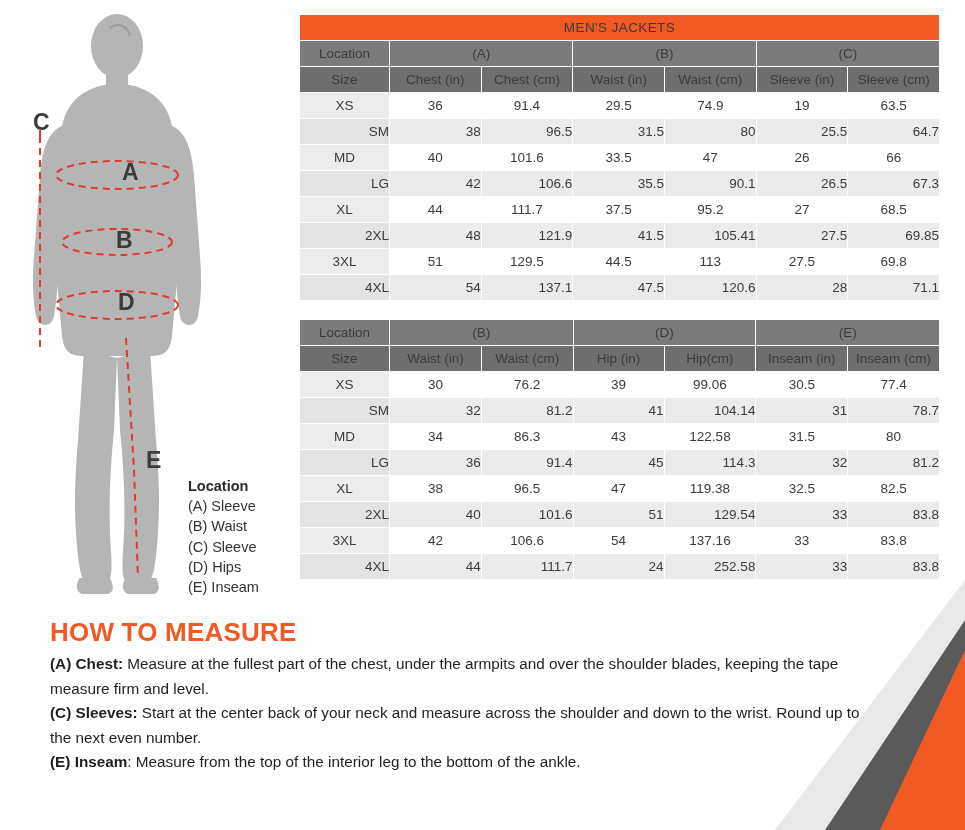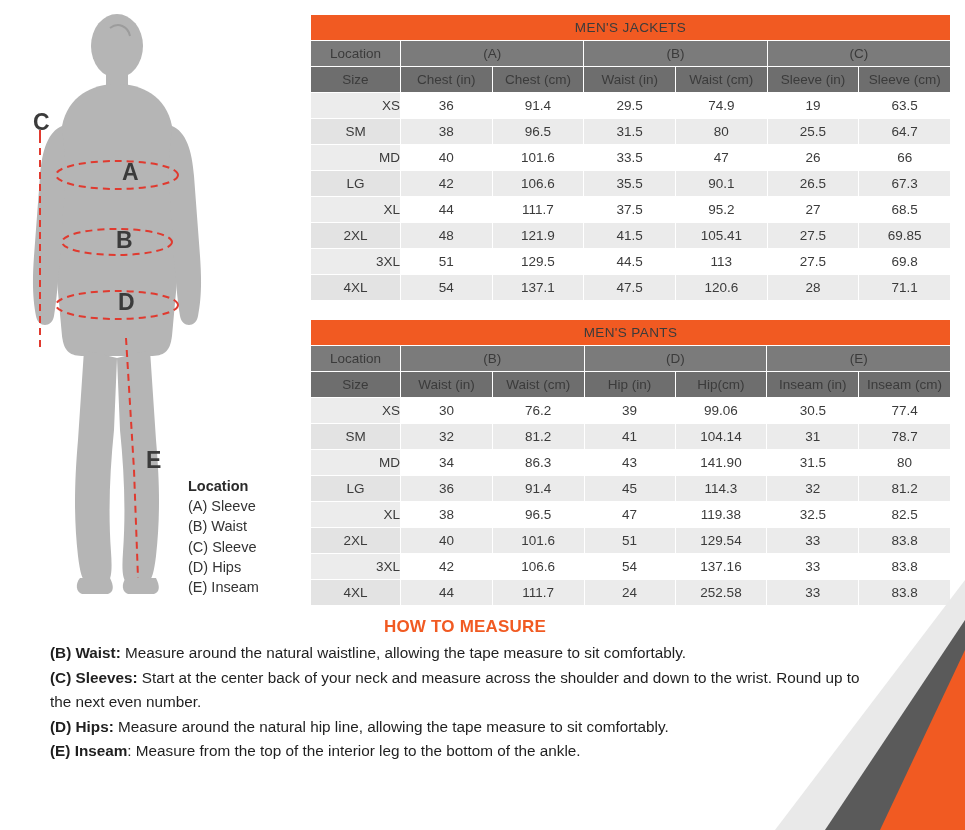--- a/index.html
+++ b/index.html
@@ -48,21 +48,21 @@
     line-height: 20.2px;
   }
   .legend .legend-title {
     font-weight: bold;
     color: #2b2b2b;
   }
 
   
   .table-wrap {
     position: absolute;
-    left: 310px;
+    left: 299px;
     width: 641px;
   }
   #jackets-table-wrap { top: 14px; }
   #pants-table-wrap { top: 319px; }
 
   table.size-table {
     border-collapse: collapse;
     width: 641px;
     table-layout: fixed;
   }
@@ -90,42 +90,41 @@
     font-size: 13.5px;
   }
   .hdr-grey-dark {
     background: #6e6e6e;
     color: #ffffff;
     font-weight: bold;
     font-size: 13.5px;
     margin-left: 27px;
   }
   tr.row-light td { background: #ffffff; }
-  tr.row-alt td { background: #ebebeb; }
+  tr.row-alt td { background: #ebebeb; text-align: right; }
   td.size-cell { background: #e3e3e3 !important; }
-  tr.row-light td.size-cell { background: #ececec !important; text-align: right; }
+  tr.row-light td.size-cell { background: #ececec !important; }
 
   
   col.c-size { width: 90px; }
   col.c-d { width: 91px; }
 
   
   .howto {
     position: absolute;
     left: 50px;
     top: 617px;
     width: 830px;
   }
   .howto h2 {
     margin: 0 0 4px 0;
     color: #f15a22;
-    font-size: 17px;
+    font-size: 26px;
     font-weight: bold;
     letter-spacing: .2px;
-    text-align: center;
   }
   .howto p {
     margin: 0;
     font-size: 15.3px;
     line-height: 24.5px;
     color: #1f1f1f;
   }
   .howto b { font-weight: bold; }
 </style>
 </head>
@@ -304,23 +303,20 @@
         <col class="c-size">
           <col>
           <col>
           <col class="c-d">
           <col>
           <col>
           <col>
       </colgroup>
       <tbody>
         <tr>
-          <td class="tbl-title" colspan="7">MEN'S PANTS</td>
-        </tr>
-        <tr>
           <td class="hdr-grey">Location</td>
           <td class="hdr-grey" colspan="2">(B)</td>
           <td class="hdr-grey" colspan="2">(D)</td>
           <td class="hdr-grey" colspan="2">(E)</td>
         </tr>
         <tr>
           <td class="hdr-grey-dark">Size</td>
           <td class="hdr-grey-dark">Waist (in)</td>
           <td class="hdr-grey-dark">Waist (cm)</td>
           <td class="hdr-grey-dark">Hip (in)</td>
@@ -345,21 +341,21 @@
           <td>41</td>
           <td>104.14</td>
           <td>31</td>
           <td>78.7</td>
         </tr>
         <tr class="row-light">
           <td class="size-cell">MD</td>
           <td>34</td>
           <td>86.3</td>
           <td>43</td>
-          <td>141.90</td>
+          <td>122.58</td>
           <td>31.5</td>
           <td>80</td>
         </tr>
         <tr class="row-alt">
           <td class="size-cell">LG</td>
           <td>36</td>
           <td>91.4</td>
           <td>45</td>
           <td>114.3</td>
           <td>32</td>
@@ -400,23 +396,22 @@
           <td>252.58</td>
           <td>33</td>
           <td>83.8</td>
         </tr>
       </tbody>
     </table>
   </div>
 
   <div class="howto">
     <h2>HOW TO MEASURE</h2>
-    <p><b>(B) Waist:</b><span> Measure around the natural waistline, allowing the tape measure to sit comfortably.</span></p>
+    <p><b>(A) Chest:</b><span> Measure at the fullest part of the chest, under the armpits and over the shoulder blades, keeping the tape measure firm and level.</span></p>
     <p><b>(C) Sleeves:</b><span> Start at the center back of your neck and measure across the shoulder and down to the wrist. Round up to the next even number.</span></p>
-    <p><b>(D) Hips:</b><span> Measure around the natural hip line, allowing the tape measure to sit comfortably.</span></p>
     <p><b>(E) Inseam</b><span>: Measure from the top of the interior leg to the bottom of the ankle.</span></p>
   </div>
 
   <div class="corner">
     <svg width="340" height="250" viewBox="0 0 340 250">
       <polygon points="340,0 340,250 150,250" fill="#e9e9e9"></polygon>
       <polygon points="340,40 340,250 200,250" fill="#5a5a5a"></polygon>
       <polygon points="340,70 340,250 255,250" fill="#f15a22"></polygon>
     </svg>
   </div>

